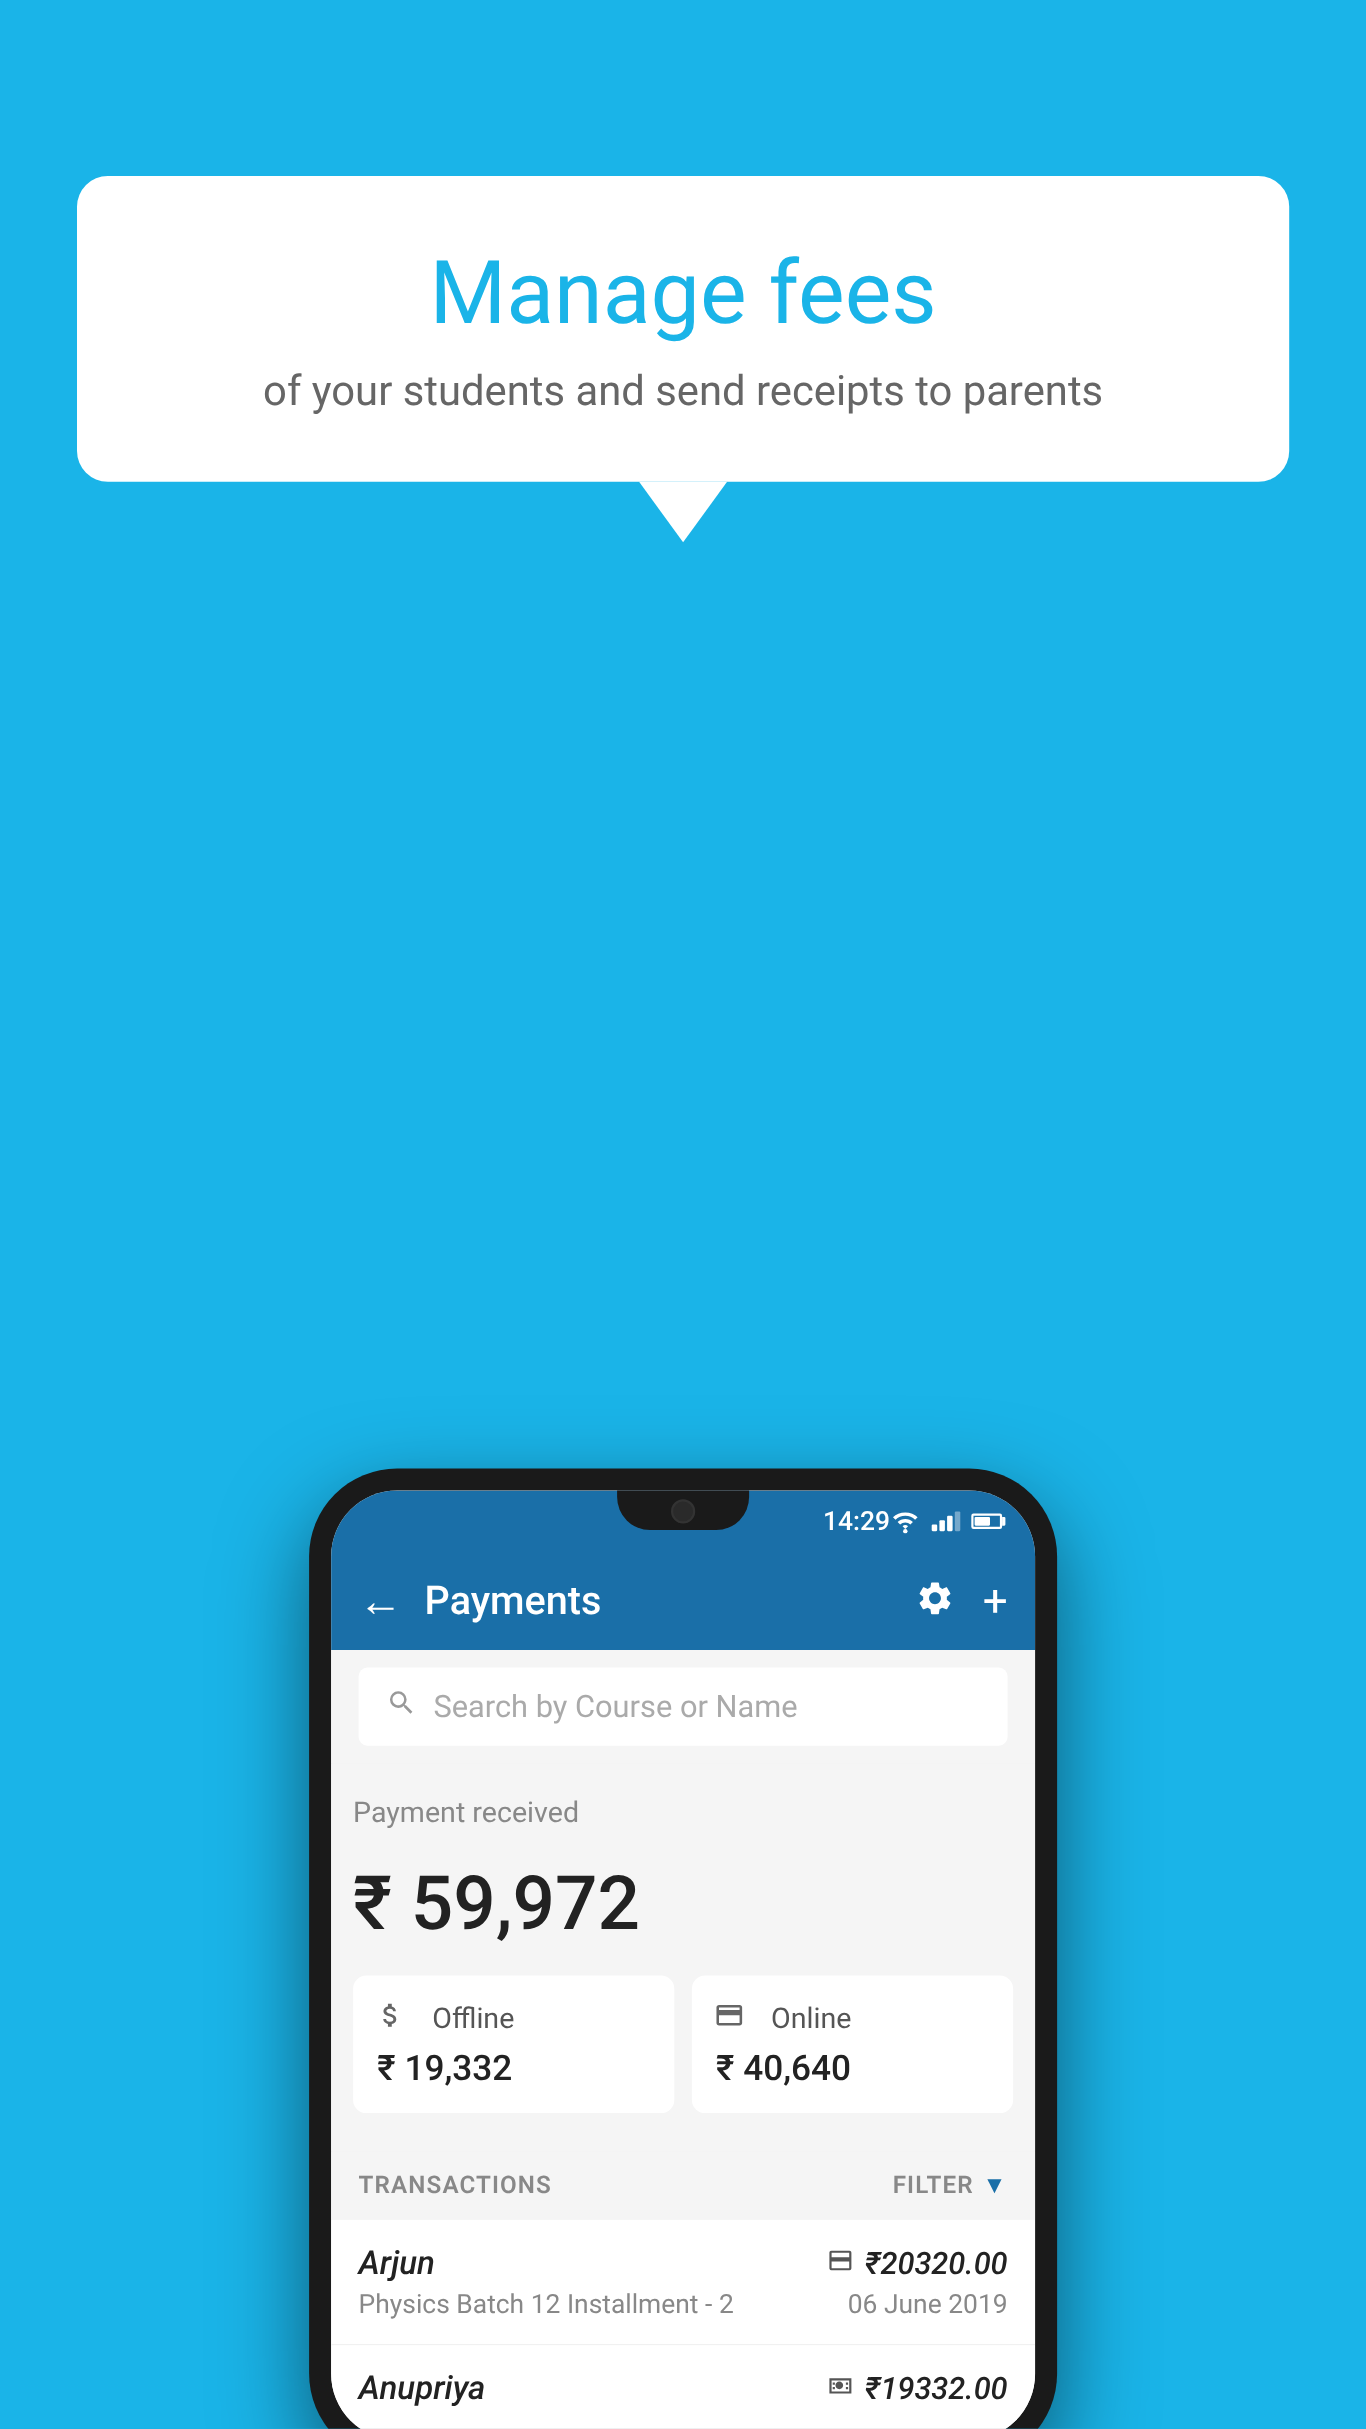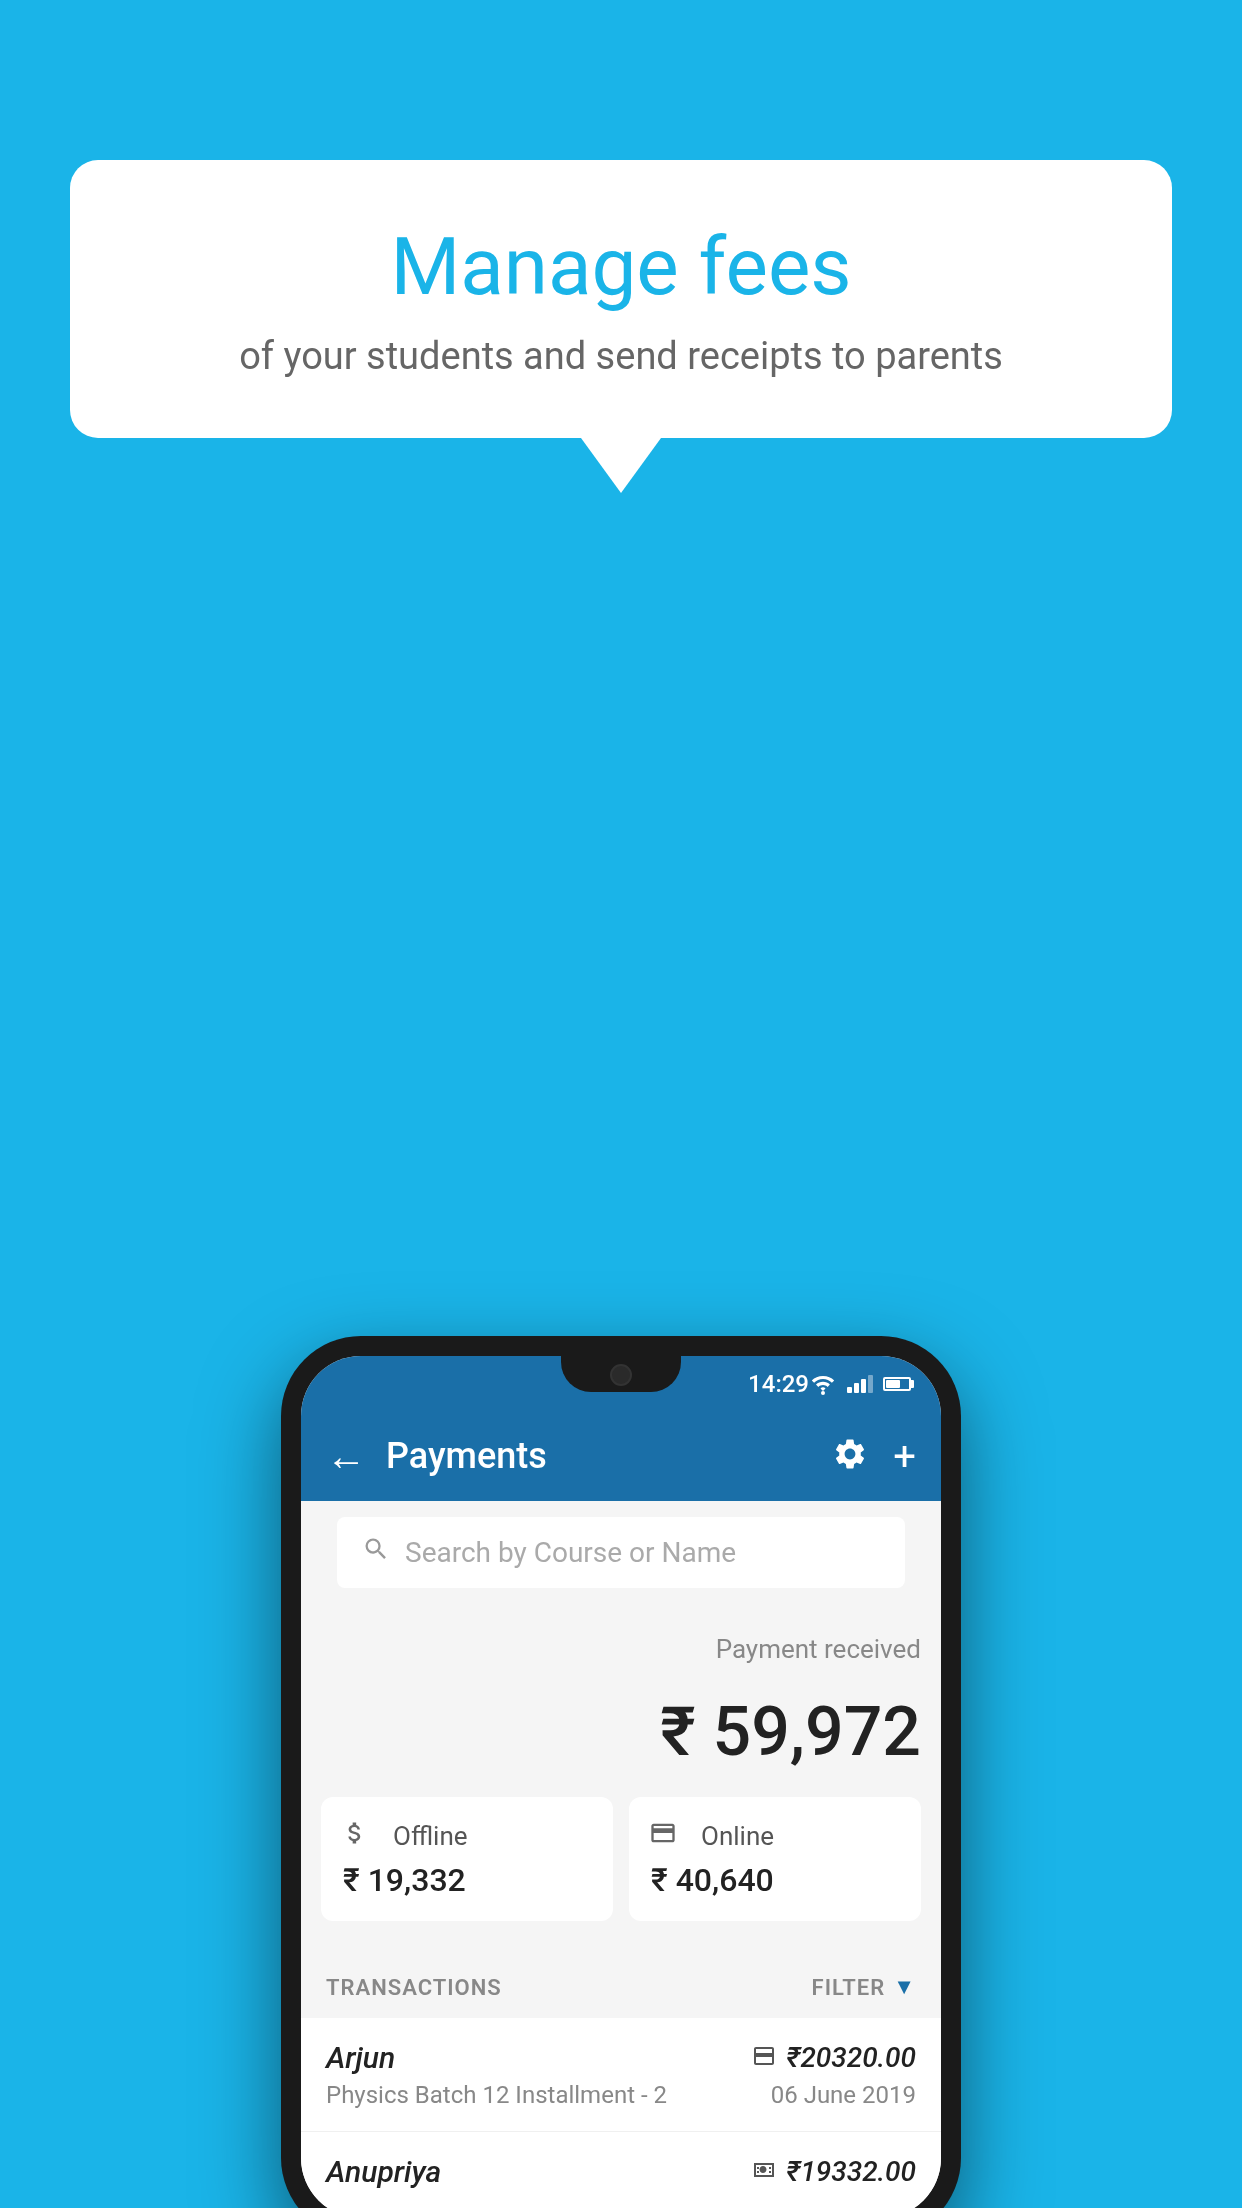--- a/index.html
+++ b/index.html
@@ -186,21 +186,21 @@
       left: 10%;
       right: 10%;
       height: 4px;
       background: #1a6fa8;
       border-radius: 2px;
     }
 
     
     .search-container {
       background: #f5f5f5;
-      padding: 16px 36px;
+      padding: 16px 25px;
     }
 
     .search-bar {
       background: white;
       border-radius: 8px;
       display: flex;
       align-items: center;
       padding: 18px 25px;
       gap: 15px;
     }
@@ -212,21 +212,21 @@
 
     .search-placeholder {
       font-size: 28px;
       color: #aaa;
     }
 
     
     .payment-summary {
       background: #f5f5f5;
       padding: 30px 20px 25px;
-      text-align: right;
+      text-align: left;
     }
 
     .payment-received-label {
       font-size: 26px;
       color: #888;
       margin-bottom: 12px;
     }
 
     .payment-amount {
       font-size: 68px;

